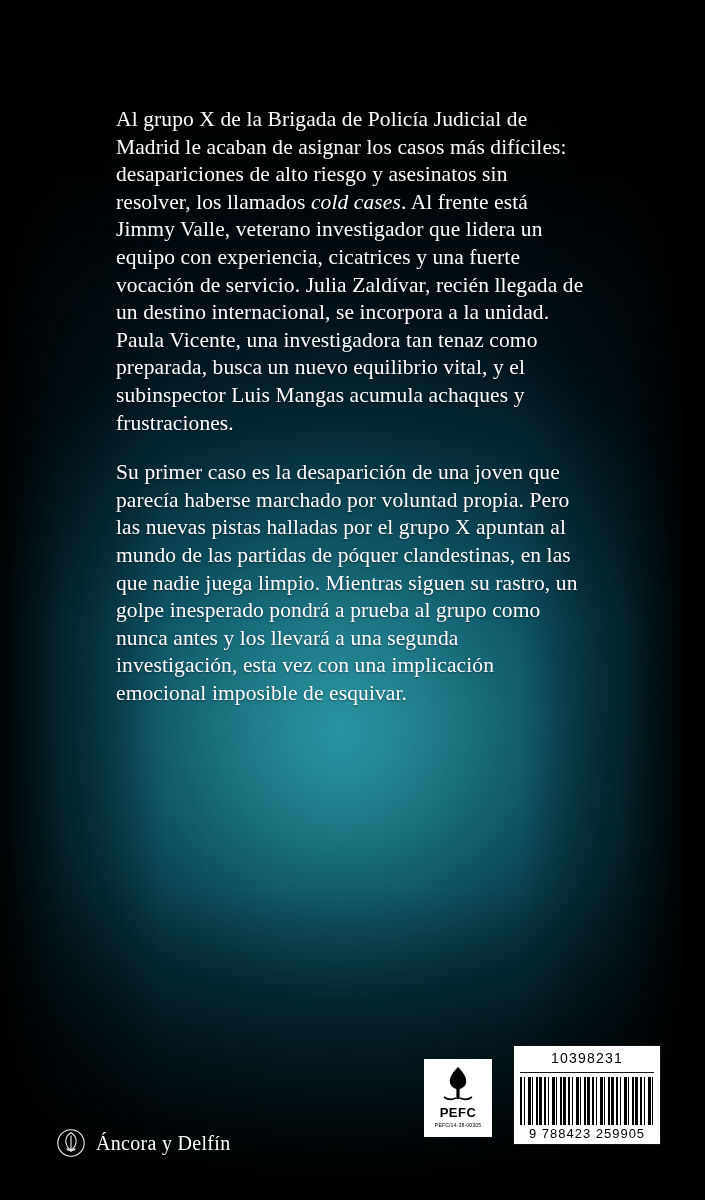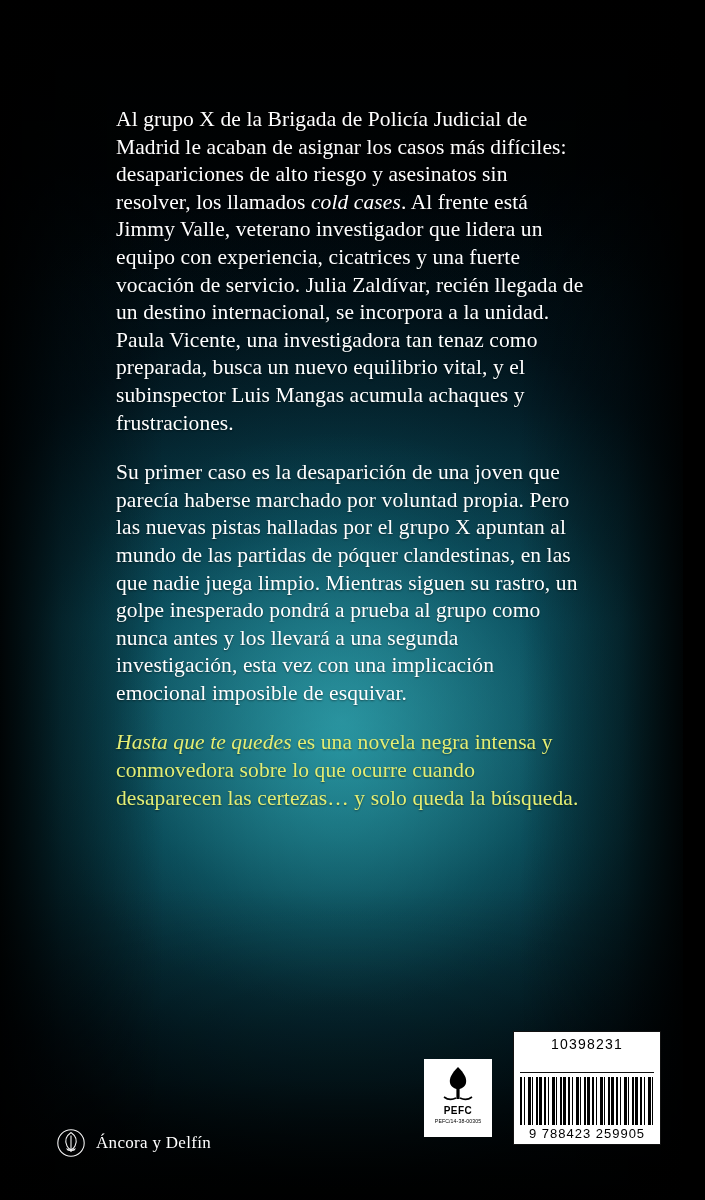--- a/index.html
+++ b/index.html
@@ -55,21 +55,21 @@
     display: flex;
     align-items: center;
     gap: 10px;
   }
   .footer-logo .mark {
     width: 30px;
     height: 30px;
     opacity: 0.95;
   }
   .footer-logo .name {
-    font-size: 17px;
+    font-size: 20px;
     letter-spacing: 0.3px;
     color: #ffffff;
   }
 
   .pefc {
     position: absolute;
     left: 424px;
     bottom: 63px;
     width: 68px;
     height: 78px;
@@ -82,21 +82,21 @@
     padding-top: 5px;
     box-sizing: border-box;
   }
   .pefc .tree {
     width: 40px;
     height: 40px;
   }
   .pefc .pefc-label {
     font-family: "Liberation Sans", sans-serif;
     font-weight: bold;
-    font-size: 10px;
+    font-size: 13px;
     letter-spacing: 0.5px;
     margin-top: 1px;
   }
   .pefc .pefc-code {
     font-family: "Liberation Sans", sans-serif;
     font-size: 5.2px;
     margin-top: 2px;
     letter-spacing: 0.1px;
   }
 
@@ -110,21 +110,21 @@
     box-sizing: border-box;
     padding: 4px 6px 3px 6px;
   }
   .barcode-box .isbn-top {
     font-family: "Liberation Sans", sans-serif;
     font-size: 14px;
     color: #000;
     letter-spacing: 1.2px;
     text-align: center;
     border-bottom: 1px solid #111;
-    padding-bottom: 20px;
+    padding-bottom: 6px;
     margin-bottom: 4px;
   }
   .bars {
     height: 48px;
     width: 100%;
     background-repeat: repeat-x;
     background-image:
       repeating-linear-gradient(90deg,
         #000 0px, #000 2px, #fff 2px, #fff 4px,
         #000 4px, #000 5px, #fff 5px, #fff 8px,
@@ -144,21 +144,20 @@
 </style>
 </head>
 <body>
 
 <div class="page">
   <div class="vign"></div>
 
   <div class="blurb">
     <p>Al grupo X de la Brigada de Policía Judicial de Madrid le acaban de asignar los casos más difíciles: desapariciones de alto riesgo y asesinatos sin resolver, los llamados <em>cold cases</em>. Al frente está Jimmy Valle, veterano investigador que lidera un equipo con experiencia, cicatrices y una fuerte vocación de servicio. Julia Zaldívar, recién llegada de un destino internacional, se incorpora a la unidad. Paula Vicente, una investigadora tan tenaz como preparada, busca un nuevo equilibrio vital, y el subinspector Luis Mangas acumula achaques y frustraciones.</p>
     <p>Su primer caso es la desaparición de una joven que parecía haberse marchado por voluntad propia. Pero las nuevas pistas halladas por el grupo X apuntan al mundo de las partidas de póquer clandestinas, en las que nadie juega limpio. Mientras siguen su rastro, un golpe inesperado pondrá a prueba al grupo como nunca antes y los llevará a una segunda investigación, esta vez con una implicación emocional imposible de esquivar.</p>
-    <p class="tag"><em>Hasta que te quedes</em> es una novela negra intensa y conmovedora sobre lo que ocurre cuando desaparecen las certezas… y solo queda la búsqueda.</p>
   </div>
 
   <div class="footer-logo">
     <span class="mark">
       <svg viewBox="0 0 30 30" width="30" height="30" aria-hidden="true">
         <g fill="none" stroke="#ffffff" stroke-width="1.1">
           <circle cx="15" cy="15" r="13.2"></circle>
           <path d="M15 4.5 C10 8, 8.5 13, 11 18 C12.6 21.2, 16 23, 19 21.5"></path>
           <path d="M15 4.5 C20 8, 21.5 13, 19 18 C17.4 21.2, 14 23, 11 21.5"></path>
           <path d="M15 7.5 L15 24"></path>

